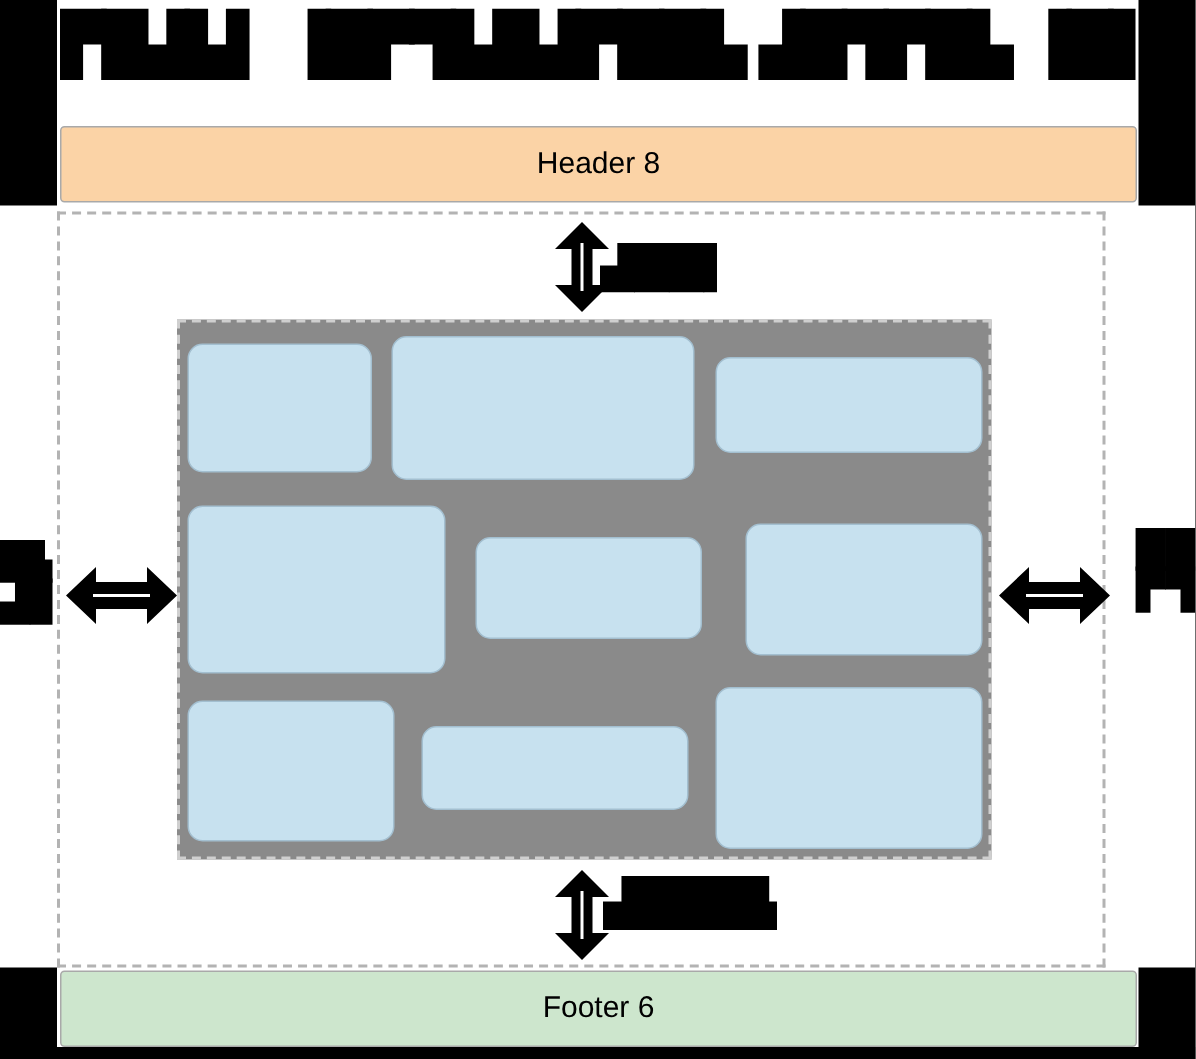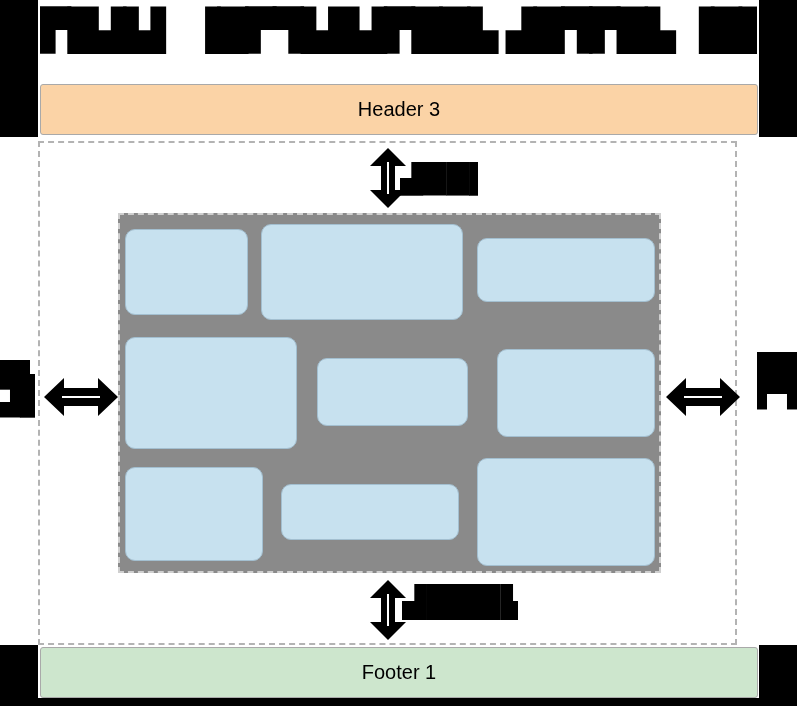--- a/index.html
+++ b/index.html
@@ -88,21 +88,21 @@
 
   <div class="corner c-tl"></div>
   <div class="corner c-tr"></div>
   <div class="corner c-bl"></div>
   <div class="corner c-br"></div>
   <div class="corner c-bottom"></div>
 
   <div class="title">▛█▟▙▌ ▐█▛▜▙█▟▛██▙ ▟█▜▛█▙ ▐██▌ ▜█▛▙█ ▟██▜▛█▙ ▜█▛</div>
 
   <div class="bar header">
-    <span>Header 3</span>
+    <span>Header 8</span>
   </div>
 
   <div class="outer-region"></div>
 
   <div class="inner-panel"></div>
 
   <div class="brick b1"></div>
   <div class="brick b2"></div>
   <div class="brick b3"></div>
   <div class="brick b4"></div>
@@ -138,16 +138,16 @@
   </div>
 
   <div class="blob blob-top">▟██▙▛</div>
   <div class="blob blob-bottom">▟███▙▜█▌</div>
   <div class="blob blob-left">█▙
 ▟█</div>
   <div class="blob blob-right">██
 ▛▜</div>
 
   <div class="bar footer">
-    <span>Footer 1</span>
+    <span>Footer 6</span>
   </div>
 
 </div>
 
 </body></html>

